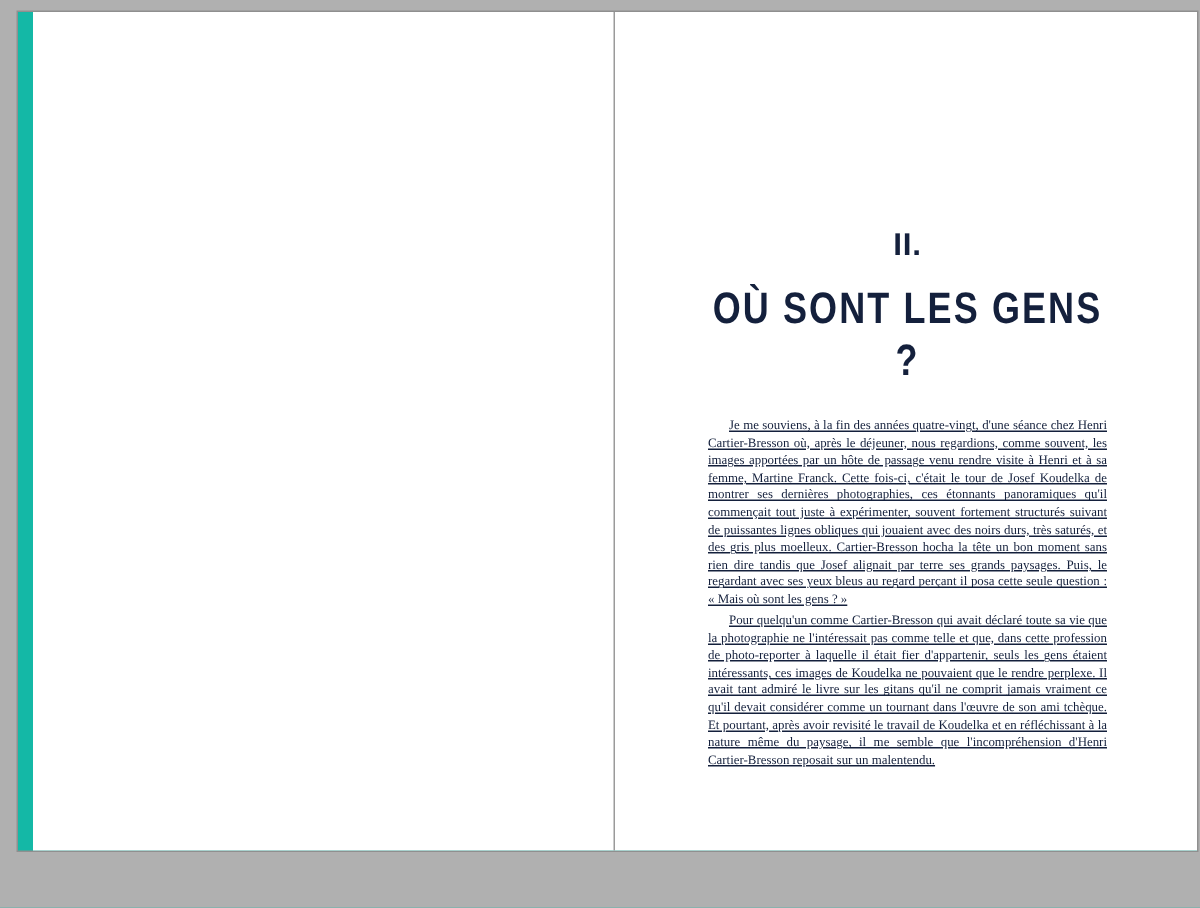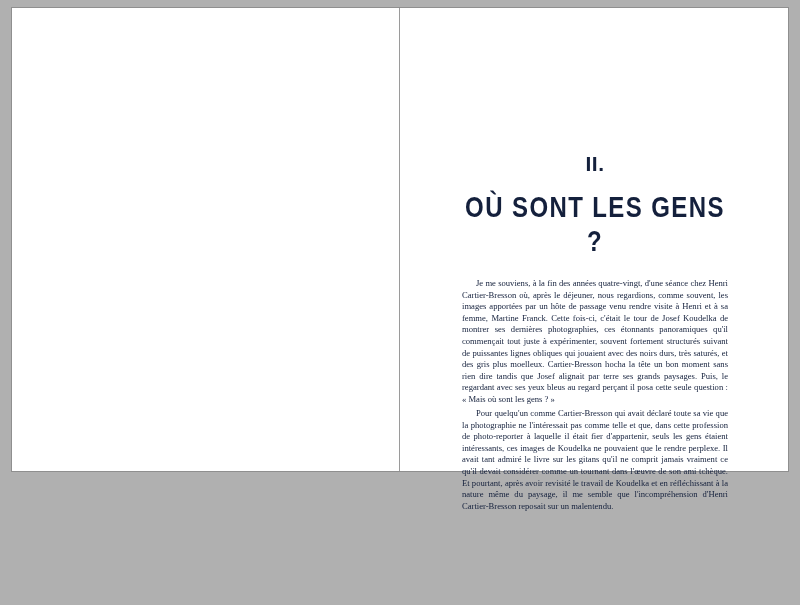--- a/index.html
+++ b/index.html
@@ -11,24 +11,25 @@
     width: 800px;
     height: 605px;
     overflow: hidden;
     font-family: "Liberation Sans", sans-serif;
   }
   .spread {
     position: absolute;
     left: 12px;
     top: 8px;
     width: 776px;
-    height: 463px;
-    background: #8b5cf6;
+    height: 559px;
+    background: #14b8a6;
     box-shadow: 0 0 0 1px #8f8f8f;
     display: flex;
+    padding-left: 10px;
   }
   .page {
     position: relative;
     height: 100%;
     background: #ffffff;
     box-sizing: border-box;
   }
   .page-left {
     width: 388px;
     border-right: 1px solid #9a9a9a;
@@ -72,20 +73,21 @@
   .body-text {
     position: absolute;
     left: 0;
     width: 266px;
     color: #14203c;
     font-family: "Liberation Serif", serif;
     font-size: 8.6px;
     line-height: 11.6px;
     text-align: justify;
     text-justify: inter-word;
+    text-decoration: underline;
   }
   .para-1 { top: 270px; }
   .para-2 { top: 400px; }
   .body-text p {
     margin: 0;
     text-indent: 14px;
   }
 </style>
 </head>
 <body>

